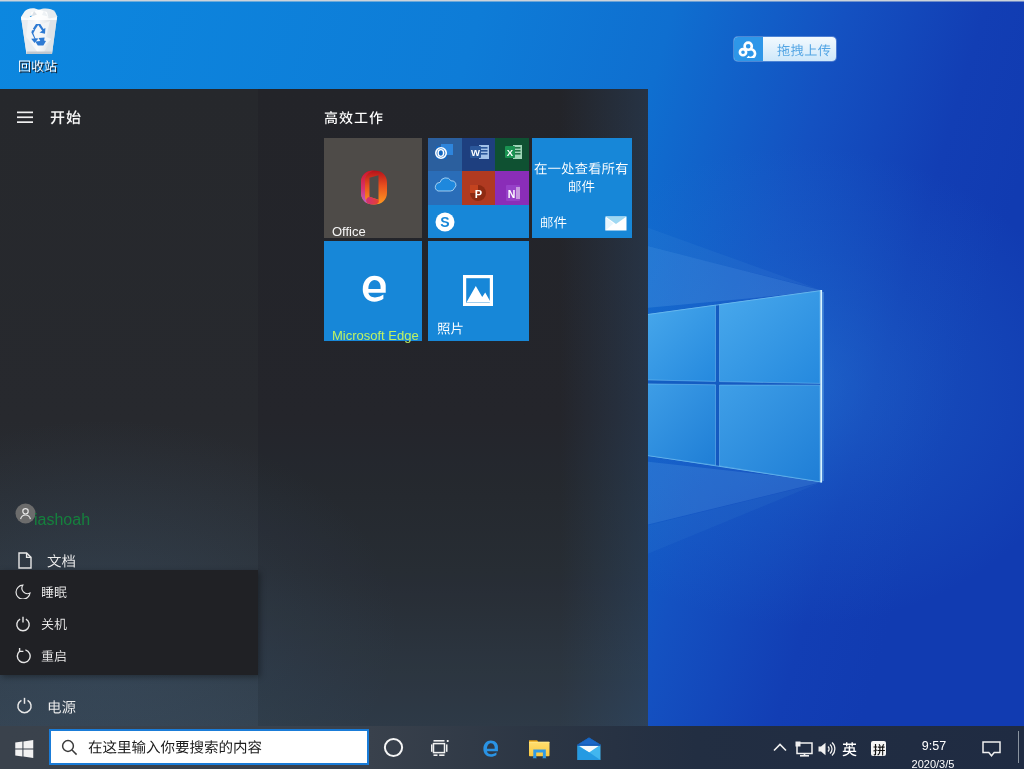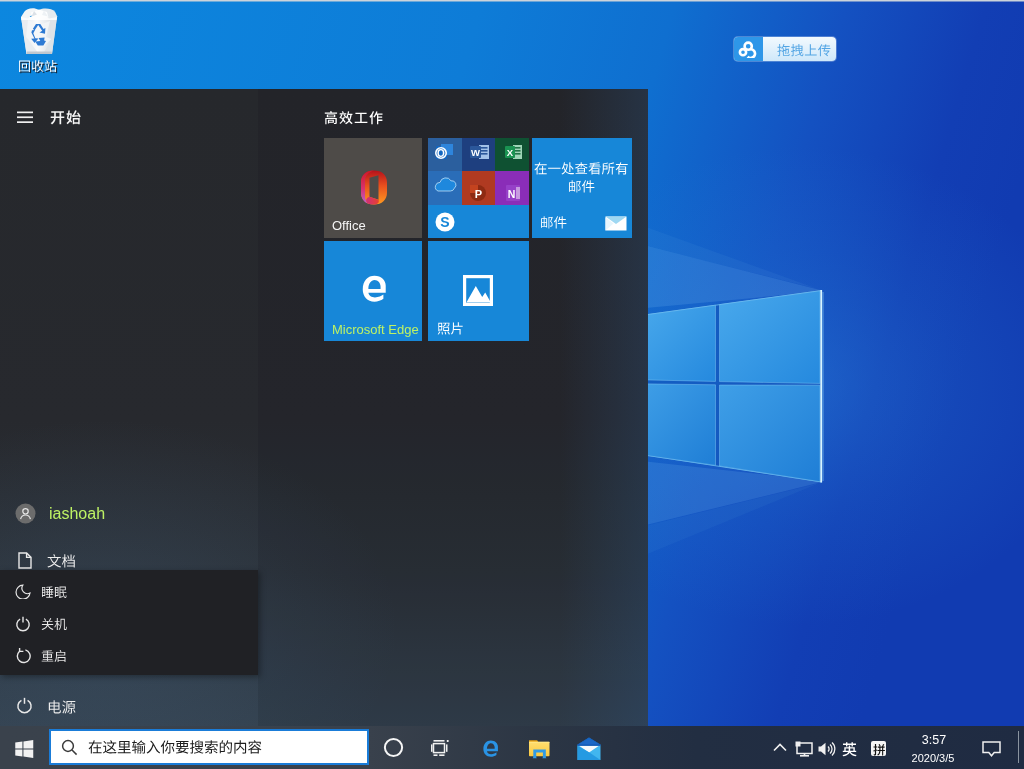--- a/index.html
+++ b/index.html
@@ -1,16 +1,16 @@
 <!DOCTYPE html>
 <html><head><meta charset="utf-8"><style>
 html,body{margin:0;padding:0;width:1024px;height:769px;overflow:hidden;background:#000;}
 body{font-family:"Liberation Sans",sans-serif;position:relative;}
 .a{position:absolute;}
-.lat{position:absolute;color:#fff;white-space:nowrap;}
+.lat{position:absolute;color:#fff;white-space:nowrap;margin-top:6px;}
 </style></head><body>
 <svg class="a" style="left:0;top:0" width="1024" height="769" viewBox="0 0 1024 769">
 <defs>
 <linearGradient id="bg" x1="0" y1="0" x2="1" y2="0.22">
 <stop offset="0" stop-color="#0c87df"></stop>
         <stop offset="0.45" stop-color="#0e7cd7"></stop>
 <stop offset="0.63" stop-color="#0f6fd0"></stop>
         <stop offset="0.79" stop-color="#1451c1"></stop>
 <stop offset="0.92" stop-color="#123eb4"></stop>
         <stop offset="1" stop-color="#113bb1"></stop>
@@ -103,21 +103,21 @@
 <svg class="a" style="left:50px;top:108px;" width="34" height="20" viewBox="0 0 34 20">
     <path d="M1.2 3.2H13.9V4.7H1.2ZM0.7 8.6H14.3V10.1H0.7ZM9.5 4.1H11.2V16.3H9.5ZM4.2 4.1H5.8V8.1Q5.8 9.2 5.7 10.3Q5.6 11.4 5.2 12.5Q4.8 13.6 4.0 14.6Q3.3 15.6 2.0 16.4Q1.8 16.2 1.6 16.0Q1.4 15.7 1.1 15.5Q0.9 15.3 0.7 15.2Q1.9 14.5 2.6 13.6Q3.3 12.8 3.6 11.8Q4.0 10.9 4.1 9.9Q4.2 9.0 4.2 8.1Z M23.8 14.3H28.9V15.7H23.8ZM22.8 10.1H29.7V16.3H28.2V11.5H24.2V16.3H22.8ZM26.9 5.1 28.2 4.4Q28.7 5.1 29.2 5.8Q29.7 6.6 30.1 7.3Q30.5 8.1 30.7 8.7L29.3 9.4Q29.1 8.8 28.7 8.0Q28.4 7.3 27.9 6.5Q27.4 5.7 26.9 5.1ZM22.5 9.1Q22.4 9.0 22.3 8.7Q22.2 8.4 22.1 8.1Q22.0 7.8 21.9 7.6Q22.2 7.5 22.4 7.3Q22.6 7.1 22.9 6.7Q23.0 6.5 23.3 6.0Q23.6 5.6 23.9 5.0Q24.2 4.4 24.5 3.7Q24.8 3.0 25.1 2.3L26.7 2.7Q26.3 3.8 25.8 4.8Q25.2 5.8 24.7 6.6Q24.1 7.5 23.6 8.2V8.3Q23.6 8.3 23.4 8.4Q23.2 8.4 23.0 8.6Q22.8 8.7 22.6 8.8Q22.5 9.0 22.5 9.1ZM22.5 9.1 22.4 7.8 23.3 7.3 29.4 6.9Q29.5 7.2 29.6 7.6Q29.7 8.1 29.8 8.3Q28.0 8.5 26.8 8.6Q25.6 8.7 24.8 8.7Q24.0 8.8 23.6 8.9Q23.1 8.9 22.9 9.0Q22.6 9.1 22.5 9.1ZM16.8 10.5Q17.0 9.7 17.2 8.7Q17.5 7.7 17.7 6.7Q17.9 5.6 18.1 4.5Q18.2 3.4 18.3 2.4L19.8 2.5Q19.7 3.5 19.5 4.7Q19.3 5.8 19.1 6.9Q18.9 8.1 18.6 9.1Q18.4 10.2 18.1 11.0ZM16.6 5.3H20.8V6.8H16.6ZM20.4 5.3H20.7L20.9 5.3L21.9 5.4Q21.7 8.3 21.2 10.4Q20.7 12.5 19.8 14.0Q18.8 15.4 17.4 16.3Q17.3 16.0 17.0 15.6Q16.7 15.2 16.5 15.0Q17.7 14.3 18.5 13.1Q19.3 11.8 19.8 9.9Q20.3 8.0 20.4 5.6ZM16.8 10.5 17.6 9.4Q18.2 9.8 18.9 10.3Q19.5 10.9 20.2 11.4Q20.8 12.0 21.3 12.5Q21.8 13.0 22.1 13.5L21.2 14.8Q20.8 14.4 20.4 13.8Q19.9 13.2 19.3 12.7Q18.7 12.1 18.0 11.5Q17.4 11.0 16.8 10.5Z" fill="#f5f5f5"></path>
   </svg>
 <svg class="a" style="left:15px;top:503px" width="21" height="21" viewBox="0 0 21 21">
 <circle cx="10.5" cy="10.5" r="10" fill="#6c6c6c"></circle>
 <g fill="none" stroke="#e9e9e9" stroke-width="1.2">
 <circle cx="10.5" cy="8.3" r="2.7"></circle>
 <path d="M5.6 16.2 C6.2 13.1 8.3 12 10.5 12 C12.7 12 14.8 13.1 15.4 16.2"></path>
 </g>
   </svg>
-<div class="lat" style="left:49px;top:505px;font-size:16px;color:#bef264;text-align:right;">iashoah</div>
+<div class="lat" style="left:34px;top:505px;font-size:16px;color:#15803d;text-align:right;">iashoah</div>
 <svg class="a" style="left:18px;top:552px" width="14" height="17" viewBox="0 0 14 17">
 <path d="M1 1 L8.6 1 L13 5.4 L13 16 L1 16 Z" fill="none" stroke="#e8e8e8" stroke-width="1.4"></path>
 <path d="M8.6 1 L8.6 5.4 L13 5.4" fill="none" stroke="#e8e8e8" stroke-width="1.4"></path>
   </svg>
 <svg class="a" style="left:47px;top:552px;" width="31" height="19" viewBox="0 0 31 19">
     <path d="M10.5 5.4 11.6 5.7Q10.7 8.3 9.3 10.2Q7.8 12.2 5.8 13.5Q3.8 14.8 1.2 15.6Q1.1 15.5 1.0 15.3Q0.9 15.1 0.8 14.9Q0.6 14.7 0.5 14.6Q3.1 13.9 5.1 12.6Q7.0 11.4 8.3 9.6Q9.7 7.8 10.5 5.4ZM3.9 5.4Q4.7 7.7 6.1 9.5Q7.6 11.3 9.5 12.6Q11.5 13.9 14.0 14.6Q13.9 14.7 13.8 14.9Q13.6 15.0 13.5 15.2Q13.4 15.4 13.3 15.6Q10.7 14.8 8.7 13.5Q6.7 12.1 5.3 10.2Q3.8 8.2 2.9 5.7ZM0.7 4.9H13.8V5.9H0.7ZM6.1 2.6 7.3 2.2Q7.6 2.7 7.9 3.4Q8.3 4.0 8.4 4.5L7.2 4.8Q7.1 4.4 6.8 3.7Q6.5 3.1 6.1 2.6Z M15.2 5.4H20.2V6.5H15.2ZM17.3 2.3H18.3V15.6H17.3ZM17.2 6.1 17.9 6.3Q17.7 7.2 17.5 8.1Q17.2 9.0 16.9 9.9Q16.6 10.8 16.2 11.6Q15.8 12.4 15.4 12.9Q15.4 12.7 15.2 12.4Q15.0 12.2 14.9 12.0Q15.2 11.5 15.6 10.8Q15.9 10.1 16.2 9.3Q16.6 8.5 16.8 7.7Q17.0 6.9 17.2 6.1ZM18.3 7.0Q18.4 7.1 18.7 7.5Q18.9 7.8 19.3 8.3Q19.6 8.7 19.8 9.1Q20.1 9.5 20.2 9.6L19.5 10.5Q19.4 10.2 19.2 9.8Q18.9 9.3 18.7 8.9Q18.4 8.4 18.1 8.0Q17.9 7.7 17.7 7.4ZM23.5 2.4H24.6V8.2H23.5ZM26.8 3.3 27.9 3.6Q27.7 4.1 27.4 4.8Q27.1 5.4 26.8 6.0Q26.5 6.6 26.3 7.0L25.4 6.8Q25.7 6.3 25.9 5.7Q26.2 5.1 26.4 4.4Q26.7 3.8 26.8 3.3ZM20.2 3.6 21.1 3.3Q21.4 3.8 21.7 4.4Q21.9 5.0 22.1 5.6Q22.4 6.1 22.5 6.6L21.5 6.9Q21.4 6.5 21.2 5.9Q21.0 5.3 20.7 4.7Q20.5 4.1 20.2 3.6ZM20.2 7.7H27.8V15.5H26.7V8.7H20.2ZM20.4 10.6H27.1V11.6H20.4ZM19.9 13.6H27.1V14.6H19.9Z" fill="#eeeeee"></path>
   </svg>
 <div class="a" style="left:0px;top:570px;width:258px;height:105px;background:#202125;box-shadow:2px 2px 6px rgba(0,0,0,0.35);"></div>
 <svg class="a" style="left:15px;top:584px" width="16" height="15" viewBox="0 0 16 15">
 <path d="M7.8 1.2 A 7 7 0 1 0 15.0 9.0 A 5.5 5.5 0 0 1 7.8 1.2 Z" fill="none" stroke="#e6e6e6" stroke-width="1.2"></path>
@@ -321,17 +321,17 @@
 <path d="M14 0.6 A 8.6 8.6 0 0 1 14 13.4"></path>
 </g>
   </svg>
 <svg class="a" style="left:842px;top:740px;" width="17" height="20" viewBox="0 0 17 20">
     <path d="M0.8 10.7H14.2V12.1H0.8ZM2.3 7.2H12.8V11.3H11.4V8.5H3.7V11.3H2.3ZM6.7 5.6H8.2V9.9Q8.2 10.7 8.0 11.4Q7.9 12.2 7.5 12.9Q7.0 13.6 6.3 14.2Q5.5 14.8 4.3 15.4Q3.1 15.9 1.4 16.3Q1.3 16.1 1.1 15.9Q1.0 15.7 0.8 15.5Q0.7 15.3 0.5 15.1Q2.2 14.8 3.3 14.3Q4.4 13.9 5.1 13.4Q5.8 12.8 6.1 12.3Q6.5 11.7 6.6 11.1Q6.7 10.5 6.7 9.9ZM8.3 11.2Q9.0 12.9 10.6 13.8Q12.2 14.7 14.6 15.0Q14.4 15.1 14.3 15.4Q14.1 15.6 13.9 15.9Q13.8 16.1 13.7 16.3Q12.0 16.0 10.7 15.4Q9.4 14.8 8.5 13.8Q7.6 12.9 7.0 11.5ZM1.0 3.6H14.0V4.9H1.0ZM4.0 2.3H5.4V6.4H4.0ZM9.5 2.3H10.9V6.4H9.5Z" fill="#ffffff"></path>
   </svg>
 <div class="a" style="left:871px;top:741px;width:15px;height:15px;background:#f5f5f5;border-radius:2px;"></div>
 <svg class="a" style="left:872.5px;top:742px;" width="14" height="16" viewBox="0 0 14 16">
     <path d="M0.3 8.5Q1.0 8.3 2.0 8.0Q3.0 7.7 4.1 7.4L4.2 8.4Q3.3 8.8 2.3 9.1Q1.4 9.4 0.6 9.6ZM0.5 4.4H4.2V5.5H0.5ZM1.9 2.0H3.1V12.1Q3.1 12.6 3.0 12.8Q2.9 13.1 2.6 13.2Q2.3 13.4 1.9 13.4Q1.5 13.5 1.0 13.5Q0.9 13.2 0.8 12.9Q0.7 12.6 0.6 12.3Q1.0 12.3 1.3 12.3Q1.6 12.3 1.7 12.3Q1.8 12.3 1.9 12.3Q1.9 12.2 1.9 12.1ZM4.9 4.5H11.6V5.7H4.9ZM4.5 7.9H11.9V9.1H4.5ZM9.1 4.9H10.2V13.5H9.1ZM5.6 2.4 6.6 2.0Q6.8 2.3 7.0 2.7Q7.3 3.1 7.4 3.5Q7.6 3.8 7.7 4.1L6.6 4.6Q6.5 4.3 6.4 3.9Q6.2 3.6 6.0 3.2Q5.8 2.8 5.6 2.4ZM10.1 1.9 11.3 2.4Q11.1 2.8 10.8 3.3Q10.5 3.8 10.3 4.3Q10.1 4.7 9.8 5.1L8.9 4.7Q9.1 4.3 9.3 3.8Q9.5 3.4 9.7 2.9Q9.9 2.4 10.1 1.9ZM6.3 4.9H7.5V7.9Q7.5 8.6 7.4 9.4Q7.3 10.1 7.0 10.9Q6.8 11.7 6.3 12.4Q5.8 13.0 5.0 13.6Q4.9 13.5 4.8 13.3Q4.6 13.2 4.5 13.0Q4.3 12.9 4.2 12.8Q4.9 12.3 5.4 11.7Q5.8 11.1 6.0 10.4Q6.2 9.8 6.3 9.1Q6.3 8.5 6.3 7.9Z" fill="#111111"></path>
   </svg>
-<div class="lat" style="left:934px;top:733px;font-size:12.5px;transform:translateX(-50%);">3:57</div>
+<div class="lat" style="left:934px;top:733px;font-size:12.5px;transform:translateX(-50%);">9:57</div>
 <div class="lat" style="left:933px;top:752px;font-size:11px;transform:translateX(-50%);">2020/3/5</div>
 <svg class="a" style="left:982px;top:741px" width="19" height="17" viewBox="0 0 19 17">
 <path d="M1 1 L18 1 L18 11.5 L12.2 11.5 L9.5 14.8 L6.8 11.5 L1 11.5 Z" fill="none" stroke="#f0f0f0" stroke-width="1.5"></path>
   </svg>
 <div class="a" style="left:1018px;top:731px;width:1px;height:32px;background:#8a94a0;"></div>
 </body></html>

